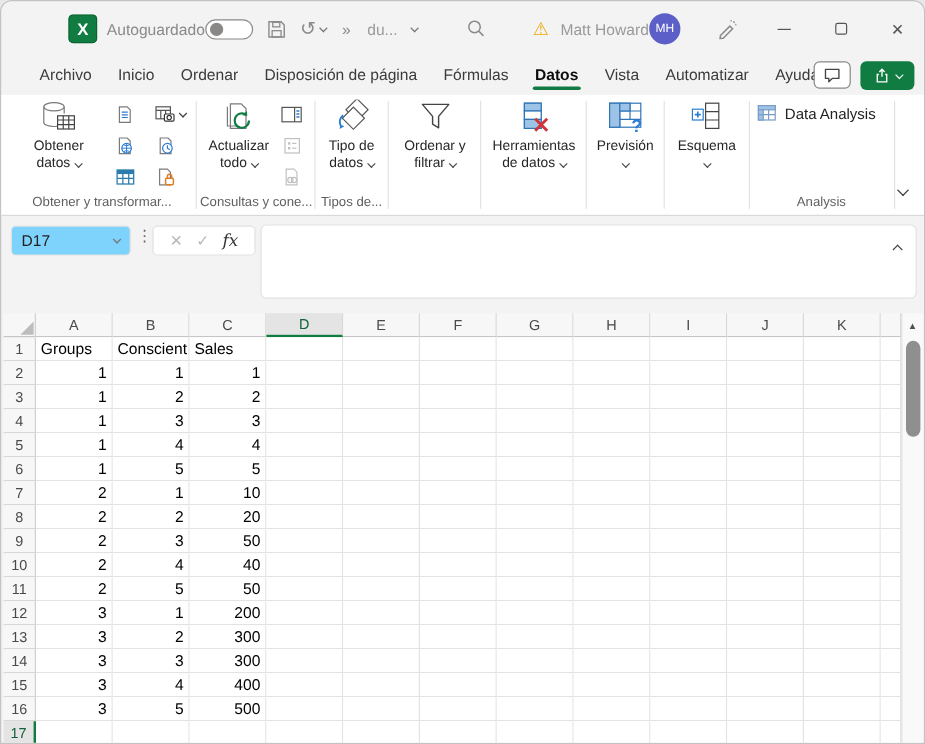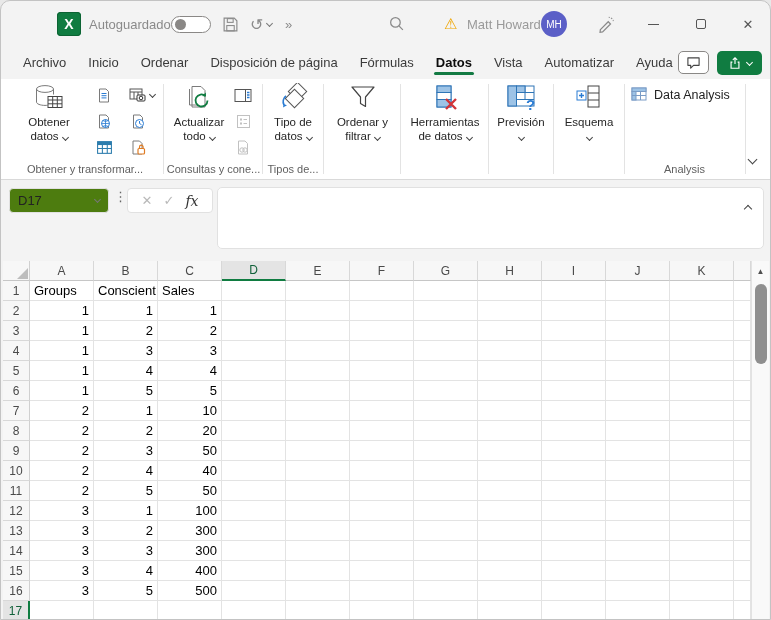--- a/index.html
+++ b/index.html
@@ -21,21 +21,21 @@
   .avatar{left:540px;top:10px;width:26px;height:26px;border-radius:50%;background:#5B5FC7;
     color:#fff;font-size:10px;justify-content:center;}
   .winctl{height:46px;width:20px;justify-content:center;color:#555;}
   .min-line{width:11px;height:1px;background:#555;display:inline-block;}
   .max-box{width:10px;height:10px;border:1.2px solid #555;border-radius:2px;display:inline-block;}
   .cv{display:inline-block;width:5px;height:5px;border-right:1.3px solid #777;border-bottom:1.3px solid #777;
     transform:rotate(45deg);margin-left:4px;margin-top:-2px;}
   .cv.up{transform:rotate(-135deg);margin-top:4px;}
   .cv.dark{border-color:#444;}
   
-  .tabbar{position:absolute;top:46px;left:11px;height:32px;display:flex;align-items:center;}
+  .tabbar{position:absolute;top:46px;left:21px;height:32px;display:flex;align-items:center;}
   .tab{position:relative;height:30px;line-height:30px;padding:0 11px;font-size:13px;color:#3b3b3b;cursor:default;white-space:nowrap;}
   .tab.active{color:#0d0d0d;font-weight:600;}
   .tab.active::after{content:"";position:absolute;left:9px;right:9px;bottom:3px;height:3px;background:#137A43;border-radius:2px;}
   .comments-btn{position:absolute;left:677px;top:50px;width:31px;height:23px;border:1px solid #8a8886;
     border-radius:5px;background:#fff;display:flex;align-items:center;justify-content:center;}
   .share-btn{position:absolute;left:716px;top:50px;width:45px;height:24px;background:#107C41;border-radius:5px;
     display:flex;align-items:center;justify-content:center;gap:5px;}
   .share-btn .cv{border-color:#fff;margin:0;margin-top:-2px;}
   
   .ribbon{position:absolute;top:78px;left:0;right:0;height:101px;background:#fff;border-bottom:1px solid #d9d9d9;}
@@ -44,21 +44,21 @@
   .bigbtn{position:absolute;top:4px;display:flex;flex-direction:column;align-items:center;border-radius:4px;}
   .bigbtn svg{margin-bottom:2px;}
   .bl{font-size:11.5px;color:#262626;line-height:14px;text-align:center;white-space:nowrap;}
   .minicol{position:absolute;display:flex;flex-direction:column;gap:6px;}
   .minibtn{width:22px;height:20px;display:flex;align-items:center;justify-content:center;border-radius:3px;}
   .minibtn.dis{opacity:.45;}
   .glabel{position:absolute;bottom:4px;width:100%;text-align:center;font-size:11px;color:#5f5f5f;white-space:nowrap;}
   .analysis-btn{position:absolute;left:4px;top:8px;display:flex;align-items:center;gap:6px;font-size:12.5px;color:#222;}
   .ribbon-collapse{position:absolute;right:14px;bottom:12px;}
   
-  .namebox{position:absolute;left:8px;top:187px;width:100px;height:25px;background:#4d7c0f;border:1px solid #e1e1e1;
+  .namebox{position:absolute;left:8px;top:187px;width:100px;height:25px;background:#7dd3fc;border:1px solid #e1e1e1;
     border-radius:4px;display:flex;align-items:center;padding:0 8px;font-size:13px;color:#222;}
   .namebox .cv{margin-left:auto;}
   .fdots{position:absolute;left:113px;top:188px;font-size:13px;color:#666;width:10px;text-align:center;}
   .fxbox{position:absolute;left:126px;top:187px;width:86px;height:25px;background:#fff;border:1px solid #e1e1e1;
     border-radius:4px;display:flex;align-items:center;justify-content:space-around;padding:0 8px;}
   .fxbox .x{color:#b9b9b9;font-size:13px;}
   .fxbox .ck{color:#b9b9b9;font-size:13px;}
   .fxbox .fx{font-family:"DejaVu Serif",serif;font-style:italic;font-size:14px;color:#333;}
   .formulabar{position:absolute;left:216px;top:186px;width:547px;height:62px;background:#fff;
     border:1px solid #e1e1e1;border-radius:5px;}
@@ -102,20 +102,24 @@
           <path d="M2 2h9.5L14 4.5V14H2z" fill="none" stroke="#8a8a8a" stroke-width="1.1"></path>
           <rect x="5" y="2.5" width="5.5" height="3.5" fill="none" stroke="#8a8a8a"></rect>
           <rect x="4.5" y="9" width="7" height="5" fill="none" stroke="#8a8a8a"></rect>
         </svg>
     </div>
     <div class="tb tbicon" style="left:249px;top:0">
         <span>↺</span>
         <i class="cv"></i>
       </div>
     <div class="tb tbicon" style="left:284px;top:0;font-size:13px">»</div>
+    <div class="tb doc-title">
+        <span>du...</span>
+        <i class="cv"></i>
+      </div>
     <div class="tb" style="left:387px;top:14px">
       <svg width="17" height="17" viewBox="0 0 16 16">
           <circle cx="7" cy="7" r="4.5" fill="none" stroke="#8a8a8a" stroke-width="1.2"></circle>
           <path d="M10.5 10.5 L14 14" stroke="#8a8a8a" stroke-width="1.2"></path>
         </svg>
     </div>
     <div class="tb" style="left:443px;top:0;height:46px;color:#EFA500;font-size:15px">⚠</div>
     <div class="tb user-name">Matt Howard</div>
     <div class="tb avatar">MH</div>
     <div class="tb" style="left:596px;top:14px">
@@ -561,21 +565,21 @@
           <div class="cell"></div>
           <div class="cell"></div>
           <div class="cell"></div>
           <div class="cell sliver"></div>
         </div>
 
         <div class="grow">
           <div class="rowhdr">12</div>
           <div class="cell">3</div>
           <div class="cell">1</div>
-          <div class="cell">100</div>
+          <div class="cell">200</div>
           <div class="cell"></div>
           <div class="cell"></div>
           <div class="cell"></div>
           <div class="cell"></div>
           <div class="cell"></div>
           <div class="cell"></div>
           <div class="cell"></div>
           <div class="cell"></div>
           <div class="cell sliver"></div>
         </div>

